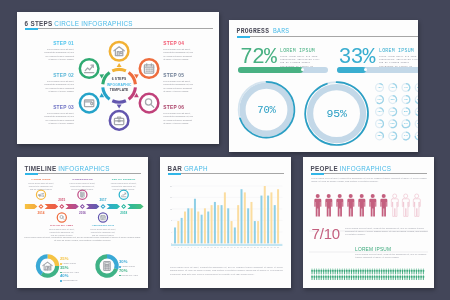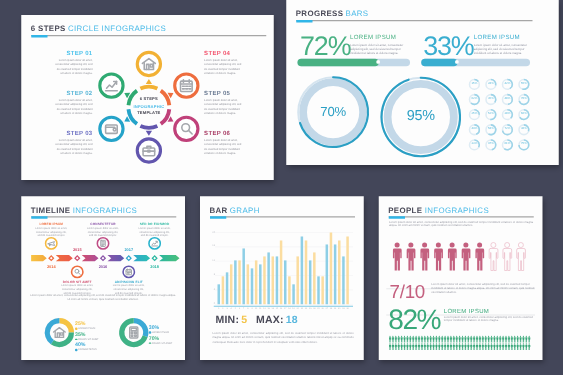--- a/index.html
+++ b/index.html
@@ -1,19 +1,19 @@
 <!DOCTYPE html>
 <html><head>
 <meta charset="utf-8">
 <style>
   html,body{margin:0;padding:0;}
   body{width:450px;height:300px;background:#434659;font-family:"Liberation Sans",sans-serif;overflow:hidden;}
   .card{position:absolute;background:#fdfdfd;box-shadow:1px 2px 4px rgba(0,0,0,.30);overflow:hidden;}
   #c1{left:17px;top:12px;width:202px;height:132px;}
-  #c2{left:229px;top:0;width:218px;height:132px;}
+  #c2{left:229px;top:20px;width:189px;height:132px;font-family:Liberation Mono, monospace;}
   #c3{left:17px;top:157px;width:131px;height:131px;}
   #c4{left:160px;top:157px;width:131px;height:131px;}
   #c5{left:303px;top:157px;width:131px;height:131px;}
   .hd{position:absolute;white-space:nowrap;font-size:6.3px;}
   .hd .a{color:#4a4a58;font-weight:bold;letter-spacing:.3px;}
   .hd .b{color:#4bbbe8;letter-spacing:.3px;}
   .rule{position:absolute;height:1px;background:#a6a6a6;}
   .rule i{position:absolute;left:0;top:-0.5px;height:2px;background:#31b6e8;}
   svg{display:block;position:absolute;left:0;top:0;}
   .stepblk{position:absolute;}
@@ -424,23 +424,20 @@
       <rect x="117.07" y="32.19" width="2.00" height="54.21" fill="#fbdda0"></rect>
 <line x1="11.00" y1="88.00" x2="122.40" y2="88.00" stroke="#7ec8e3" stroke-width="0.9"></line>
 </svg>
   <div class="hd" style="left:7.6px;top:7.9px;">
     <span class="a">BAR</span>
     <span class="b">GRAPH</span>
   </div>
   <div class="rule" style="left:8px;top:16.2px;width:116px;">
       <i style="width:13px;"></i>
     </div>
-  <div class="minmax" style="left:12.4px;top:93.6px;">
-    <span class="mmk">MIN:</span><span class="mmv" style="color:#f3c44a;">5</span><span class="mmk" style="margin-left:7px;">MAX:</span><span class="mmv" style="color:#58b7de;">18</span>
-  </div>
   <div class="bpara" style="left:10px;top:109px;width:113px;">Lorem ipsum dolor sit amet, consectetur adipiscing elit, sed do eiusmod tempor incididunt ut labore et dolore magna aliqua. Ut enim ad minim veniam, quis nostrud exercitation ullamco laboris nisi ut aliquip ex ea commodo consequat. Duis aute irure dolor in reprehenderit in voluptate velit esse cillum dolore.</div>
   <div class="btick" style="left:12.00px;top:89.00px;">1</div>
   <div class="btick" style="left:15.32px;top:89.00px;">2</div>
   <div class="btick" style="left:18.65px;top:89.00px;">3</div>
   <div class="btick" style="left:21.97px;top:89.00px;">4</div>
   <div class="btick" style="left:25.30px;top:89.00px;">5</div>
   <div class="btick" style="left:28.62px;top:89.00px;">6</div>
   <div class="btick" style="left:31.95px;top:89.00px;">7</div>
   <div class="btick" style="left:35.27px;top:89.00px;">8</div>
   <div class="btick" style="left:38.60px;top:89.00px;">9</div>
@@ -806,16 +803,15 @@
   <div class="hd" style="left:7.6px;top:7.9px;">
     <span class="a">PEOPLE</span>
     <span class="b">INFOGRAPHICS</span>
   </div>
   <div class="rule" style="left:8px;top:16.2px;width:116px;">
       <i style="width:13px;"></i>
     </div>
   <div class="ppara" style="left:8.2px;top:19.5px;width:118px;">Lorem ipsum dolor sit amet, consectetur adipiscing elit, sed do eiusmod tempor incididunt ut labore et dolore magna aliqua. Ut enim ad minim veniam, quis nostrud exercitation ullamco.</div>
   <div class="ratio" style="left:8.6px;top:69.19999999999999px;">7/10</div>
   <div class="ppara" style="left:42px;top:69.5px;width:84px;">Lorem ipsum dolor sit amet, consectetur adipiscing elit, sed do eiusmod tempor incididunt ut labore et dolore magna aliqua. Ut enim ad minim veniam, quis nostrud exercitation ullamco.</div>
-  <div class="bigpct" style="left:7.6px;top:88.4px;color:#3aa87a;font-size:22.5px;letter-spacing:-1.2px;">82%</div>
   <div class="ltitle" style="left:52px;top:89.5px;color:#3aa87a;font-size:4.8px;">LOREM IPSUM</div>
   <div class="ppara" style="left:52px;top:96px;width:74px;">Lorem ipsum dolor sit amet, consectetur adipiscing elit, sed do eiusmod tempor incididunt ut labore et dolore magna.</div>
 </div>
 
 </body></html>

